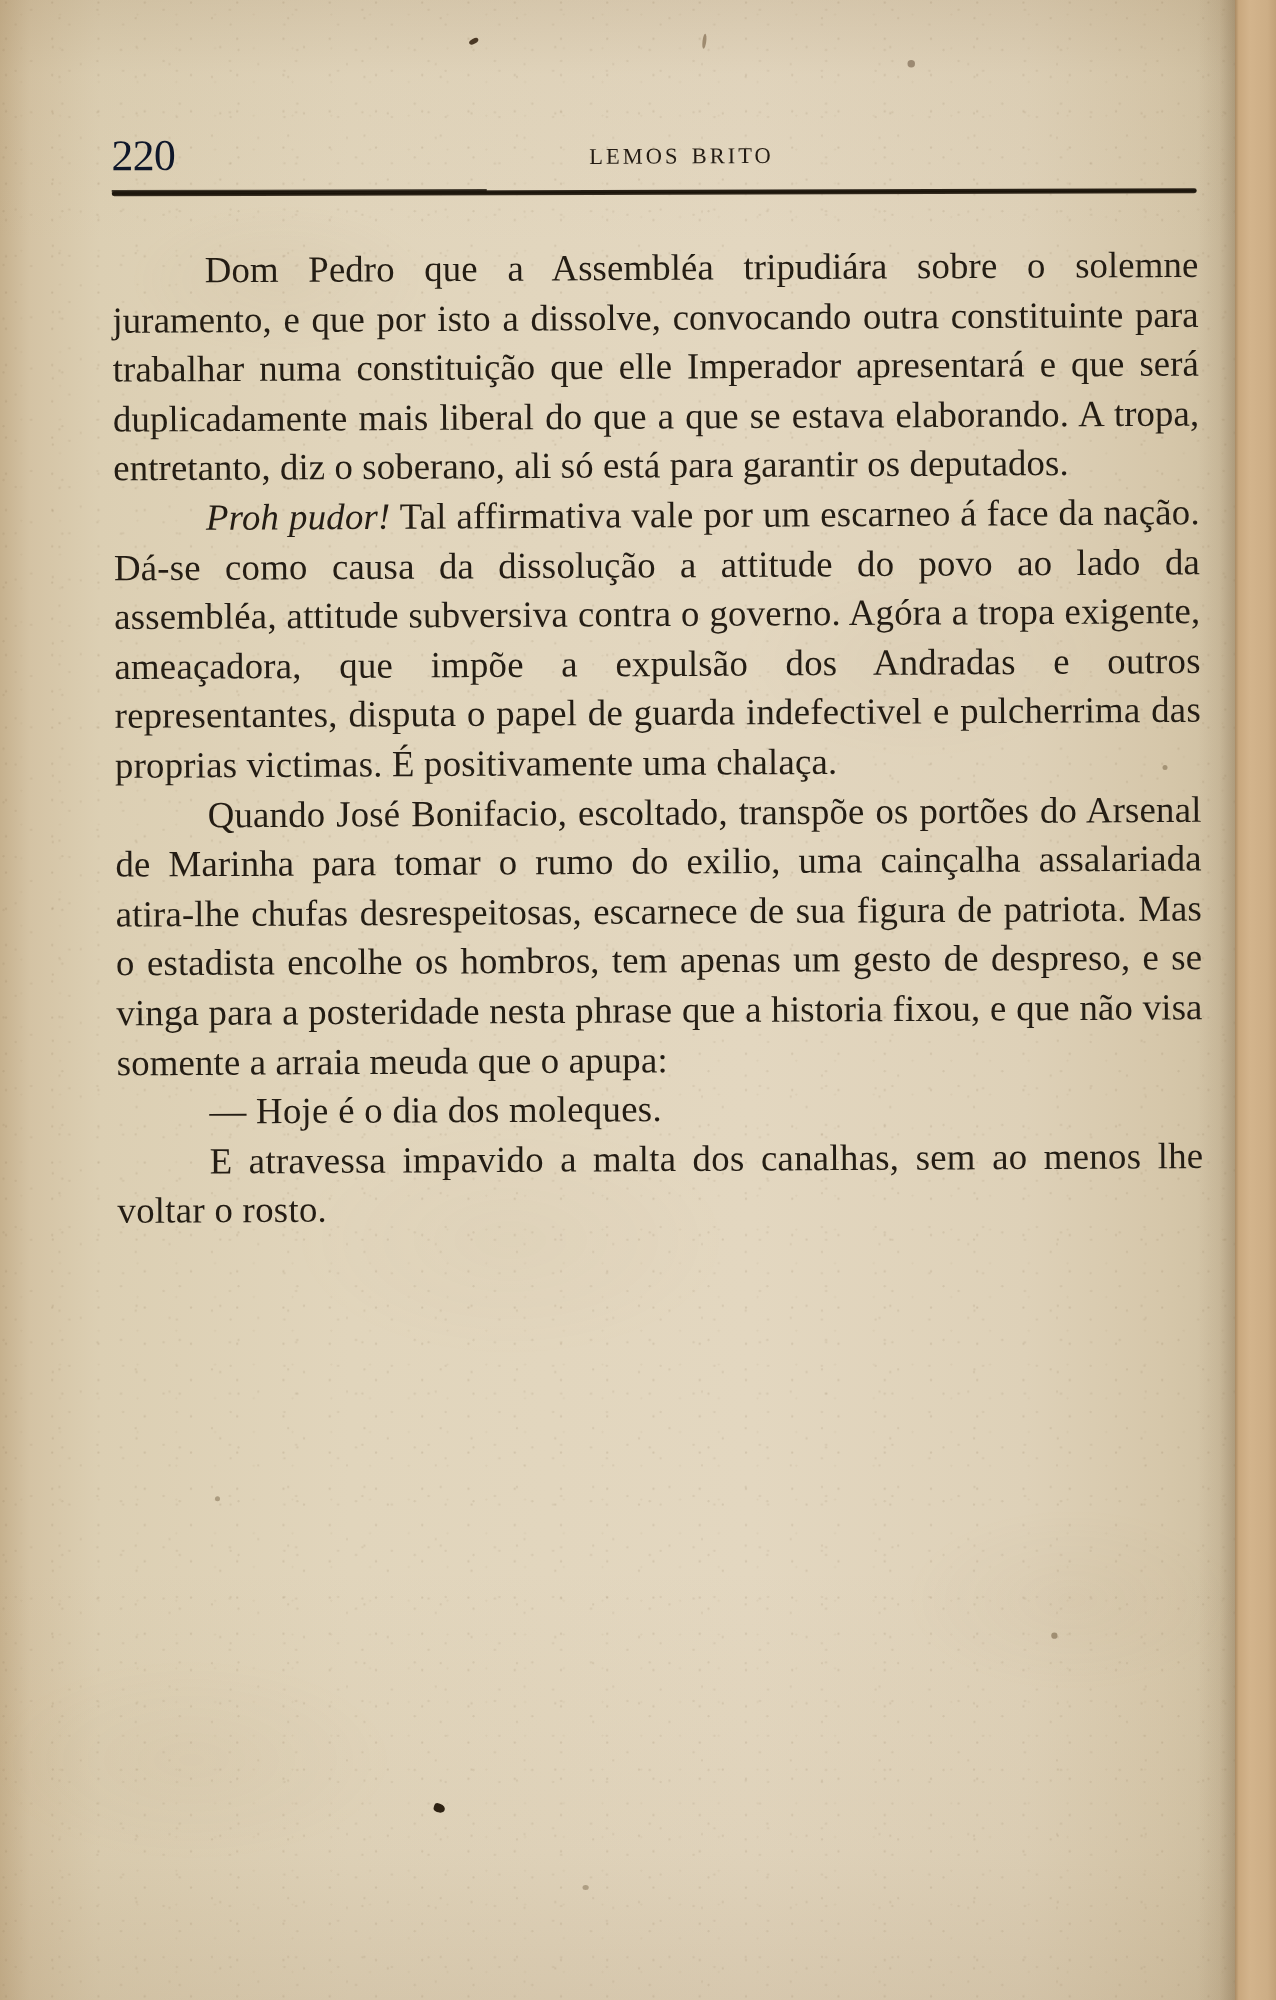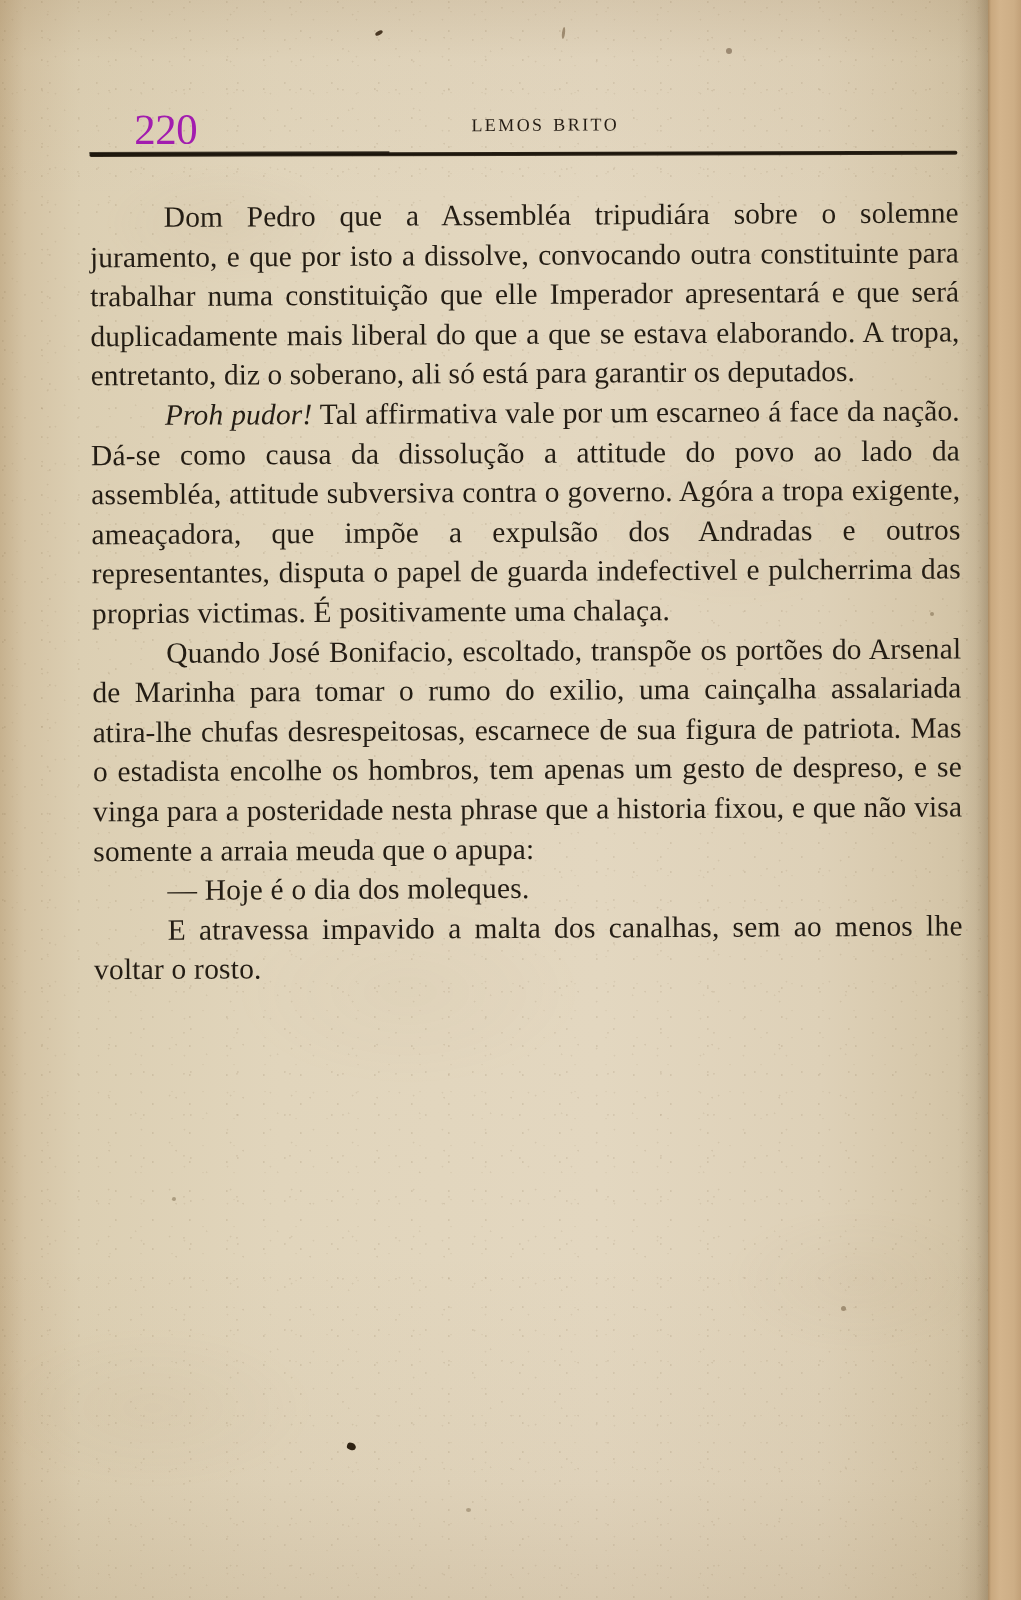--- a/index.html
+++ b/index.html
@@ -138,24 +138,23 @@
     position: absolute;
     left: 93px;
     top: 101px;
     width: 868px;
     height: 44px;
   }
   .folio {
     position: absolute;
     left: 0;
     top: 2px;
-    font-size: 43px;
-    color: #a21caf;
+    font-size: 35px;
+    color: #0f172a;
     letter-spacing: -0.5px;
-    margin-left: 45px;
   }
   .running-title {
     position: absolute;
     left: 0;
     top: 7px;
     width: 868px;
     text-align: center;
     padding-left: 44px;
     box-sizing: border-box;
     font-size: 26px;

